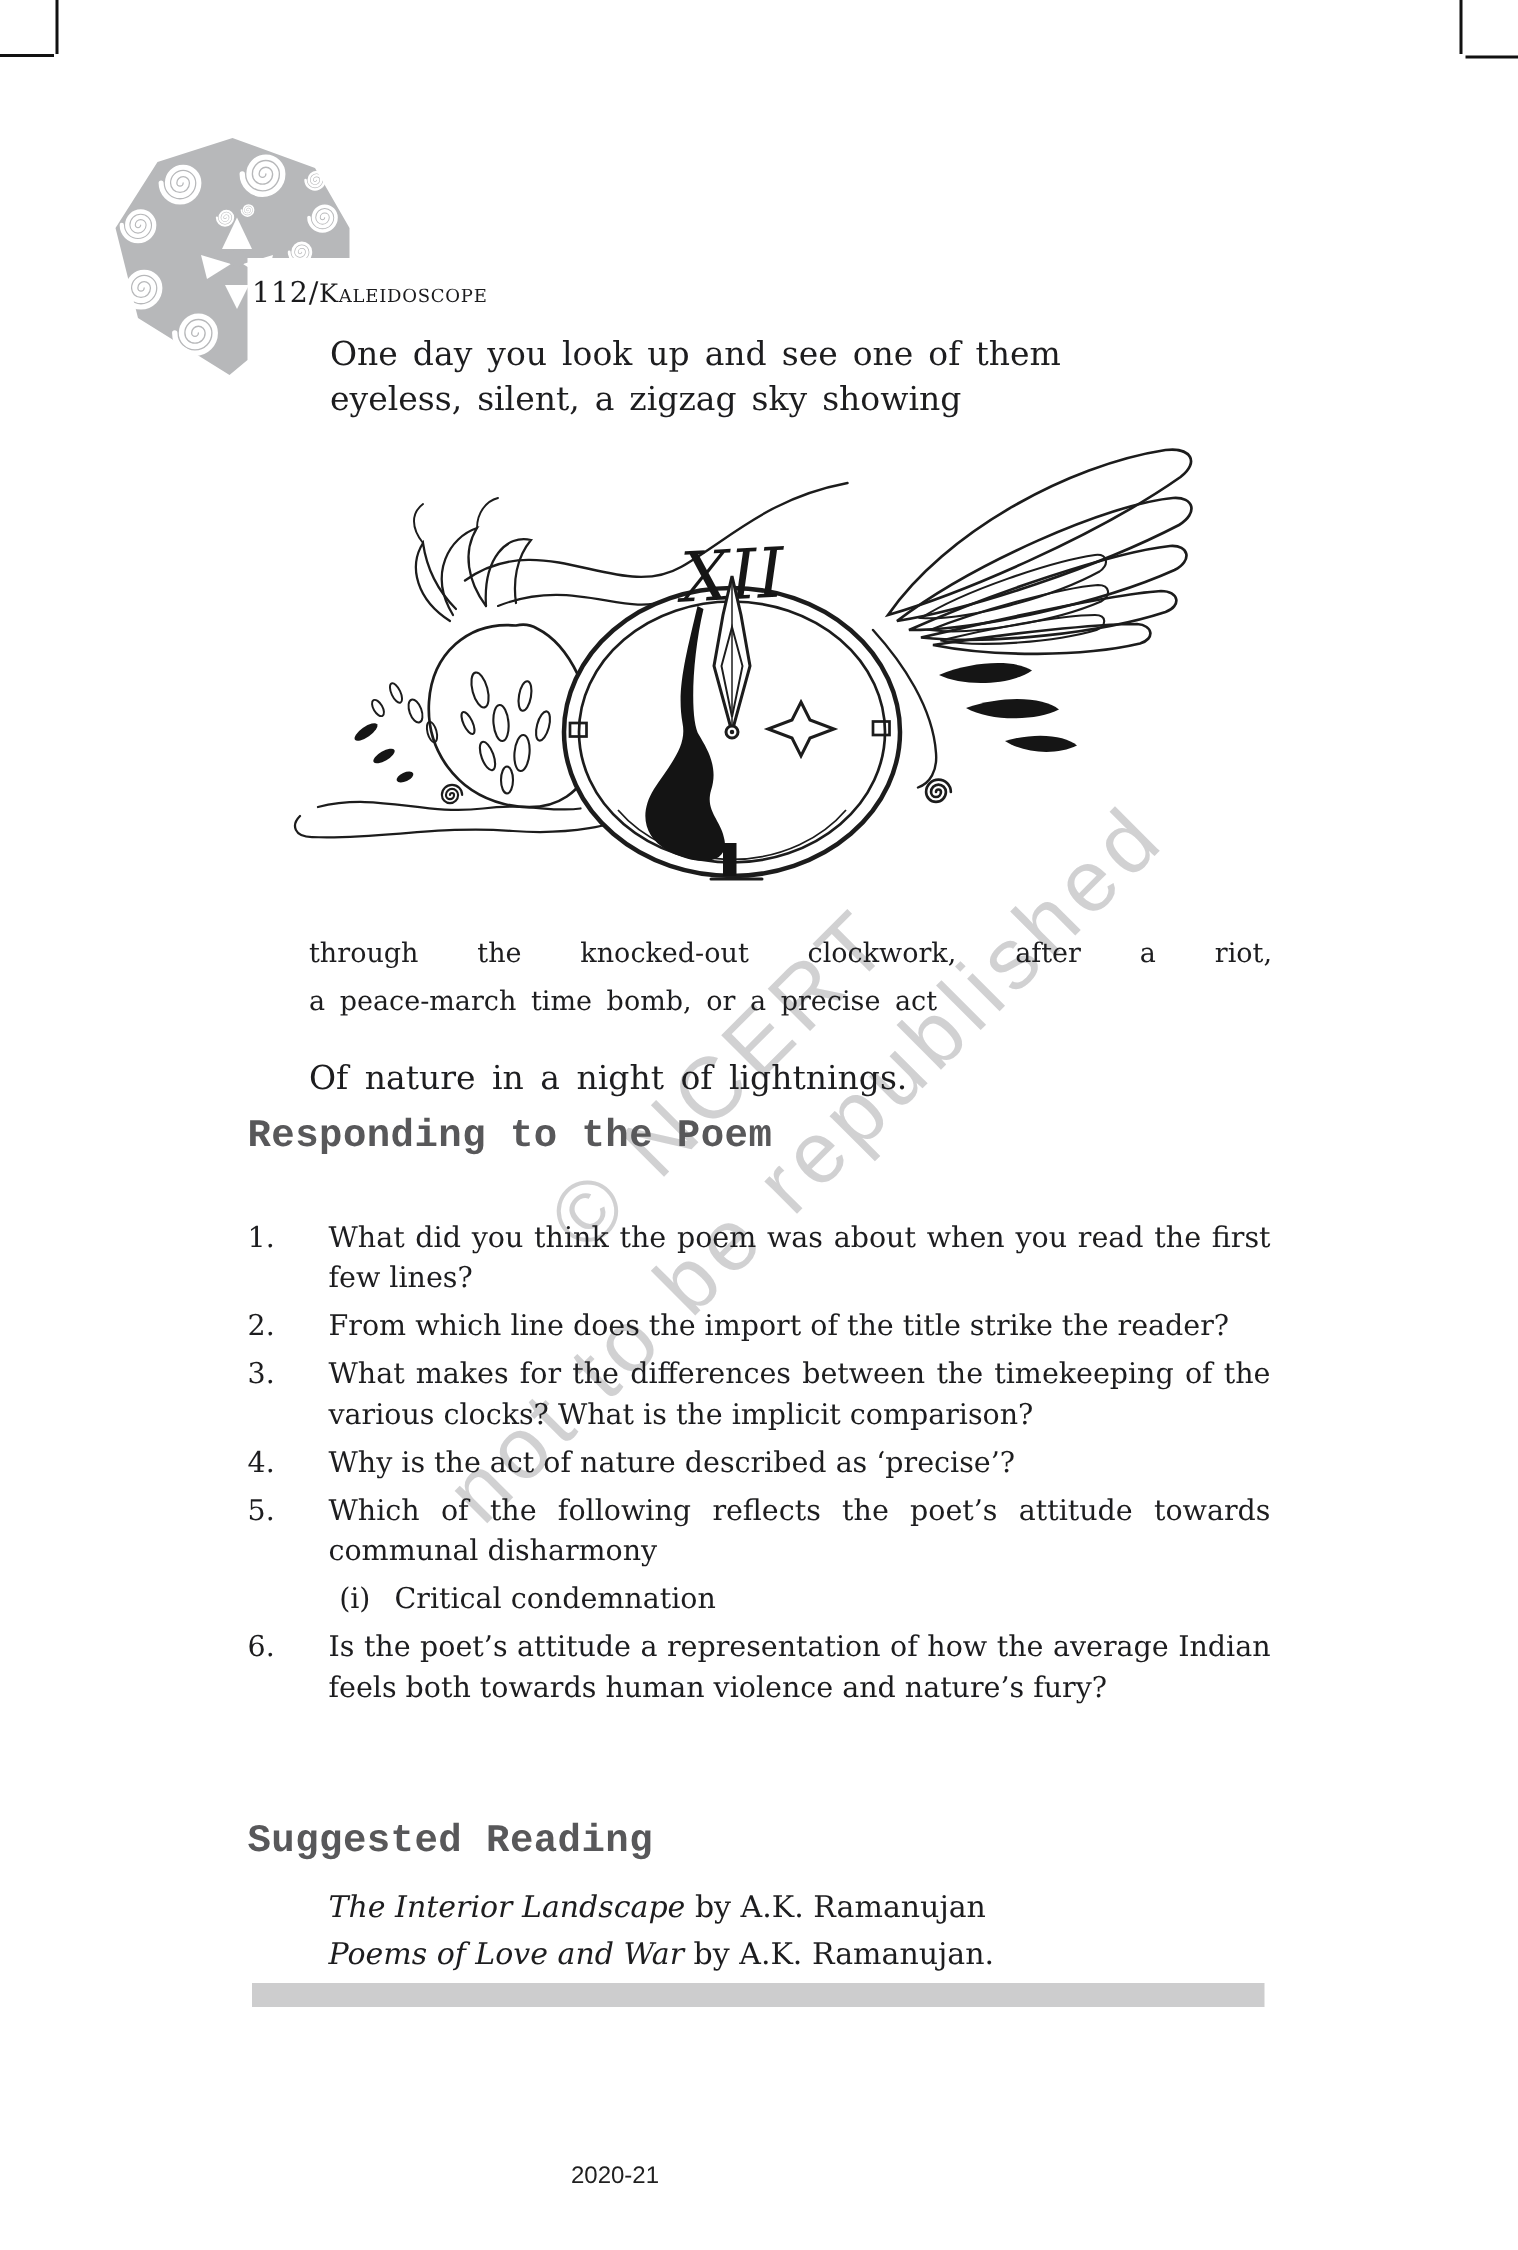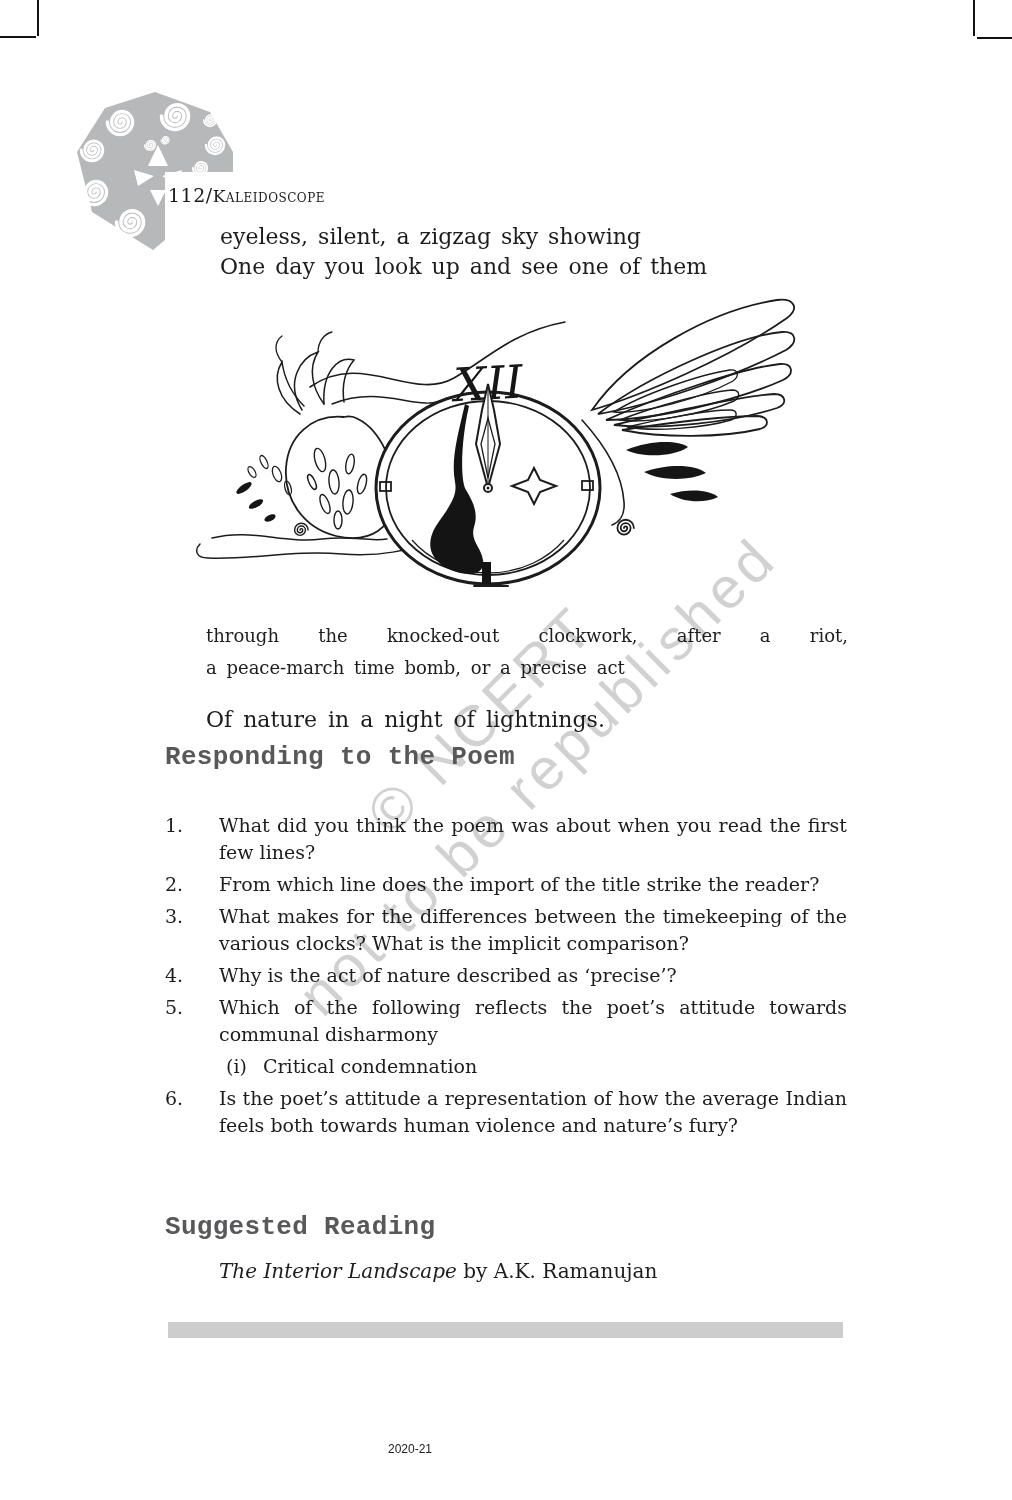--- a/index.html
+++ b/index.html
@@ -56,21 +56,21 @@
   .opt{display:flex;margin:3px 0 2px 0;}
   .optmark{flex:0 0 82px;text-align:right;}
   .opttext{margin-left:16px;}
   
   .reading{position:absolute;left:219px;top:1256px;font-size:20px;line-height:31px;z-index:1;}
   .reading .btitle{font-style:italic;}
   
   .graybar{position:absolute;left:168px;top:1322px;width:675px;height:16px;background:#cdcdce;z-index:1;}
   .footer{
     position:absolute;left:0;top:1442px;width:820px;text-align:center;
-    font-family:"Liberation Sans",sans-serif;font-size:12px;color:#202020;z-index:1;
+    font-family:"Liberation Sans",sans-serif;font-size:16px;color:#202020;z-index:1;
   }
 </style>
 </head>
 <body>
 
 <div class="page">
 
   <div class="cropmark cm-tl-v"></div>
   <div class="cropmark cm-tl-h"></div>
   <div class="cropmark cm-tr-v"></div>
@@ -105,22 +105,22 @@
   <div class="header">
     <span>112/</span><span class="smallcaps">Kaleidoscope</span>
   </div>
 
   <div class="watermark">
     <span>© NCERT</span>
     <span>not to be republished</span>
   </div>
 
   <div class="poem1">
+    <div>One day you look up and see one of them</div>
     <div>eyeless, silent, a zigzag sky showing</div>
-    <div>One day you look up and see one of them</div>
   </div>
 
   <div class="illus">
     <svg viewBox="0 0 620 320" xmlns="http://www.w3.org/2000/svg">
       <defs>
         <path id="ill-spiral" d="M0,0 a1.5,1.5 0 0 1 3,0 a3,3 0 0 1 -6,0 a4.5,4.5 0 0 1 9,0 a6,6 0 0 1 -12,0 a7.5,7.5 0 0 1 15,0" fill="none" stroke="#1c1c1c" stroke-width="1.6" stroke-linecap="round"></path>
       </defs>
       <g fill="none" stroke="#1c1c1c" stroke-width="2" stroke-linecap="round">
 
         <path d="M128,95 C180,58 230,110 272,86 C305,67 330,40 383,30" stroke-width="1.6"></path>
@@ -249,19 +249,20 @@
     <div class="q" style="margin-top:5px;">
       <span class="qnum">6.</span>
       <p class="qtext">Is the poet’s attitude a representation of how the average Indian feels both towards human violence and nature’s fury?</p>
     </div>
   </div>
 
   <h2 class="section-heading h-suggested" style="margin:0;">Suggested Reading</h2>
 
   <div class="reading">
     <div><span class="btitle">The Interior Landscape</span><span> by A.K. Ramanujan</span></div>
+    <div><span class="btitle">Poems of Love and War</span><span> by A.K. Ramanujan.</span></div>
   </div>
 
   <div class="graybar"></div>
 
   <div class="footer">2020-21</div>
 
 </div>
 
 </body></html>

